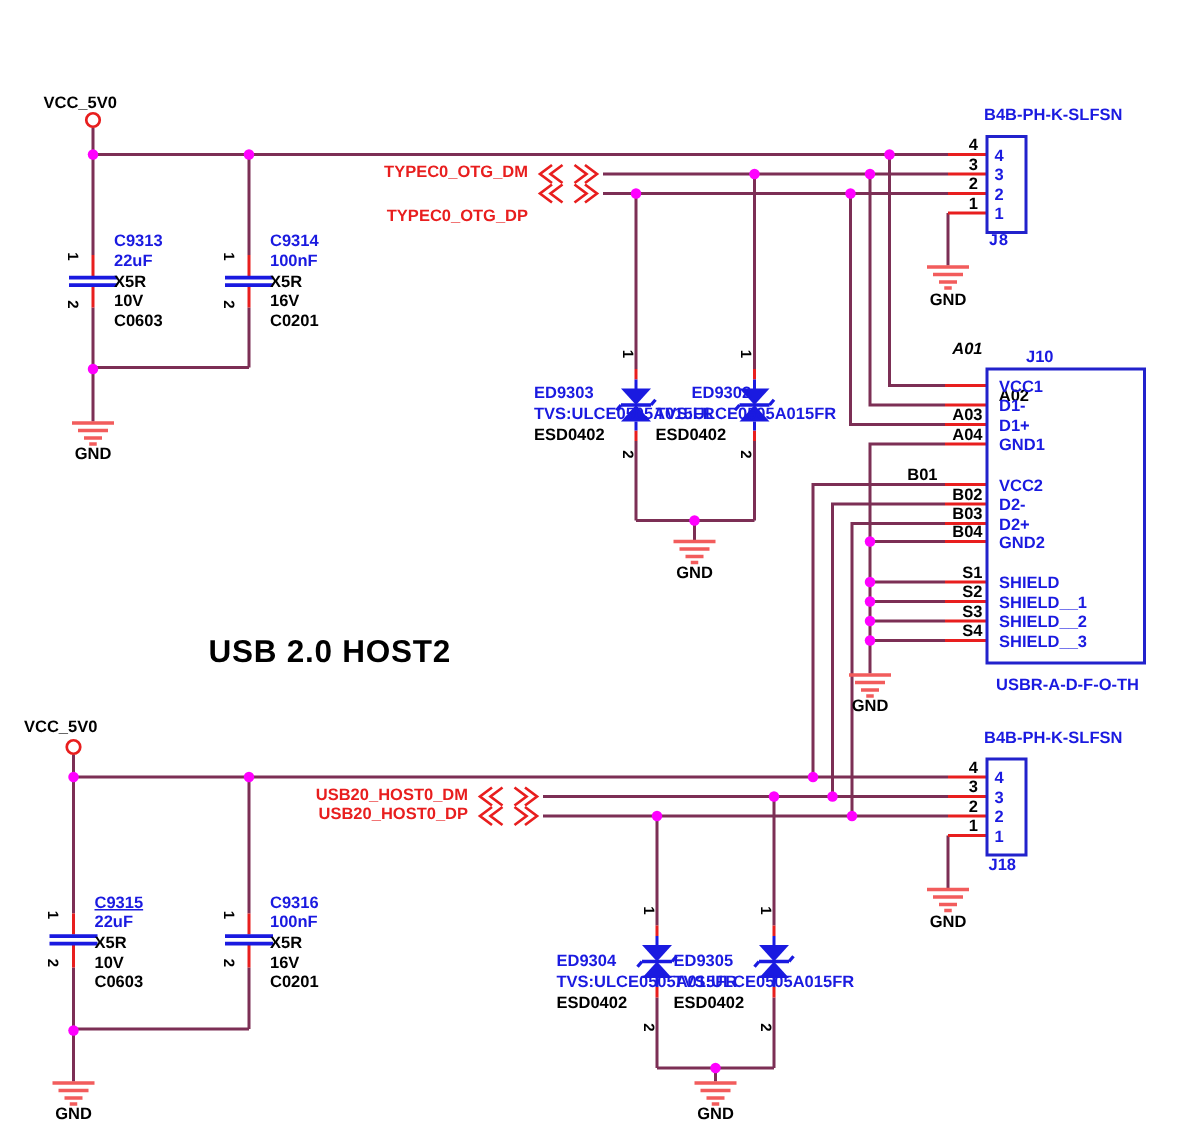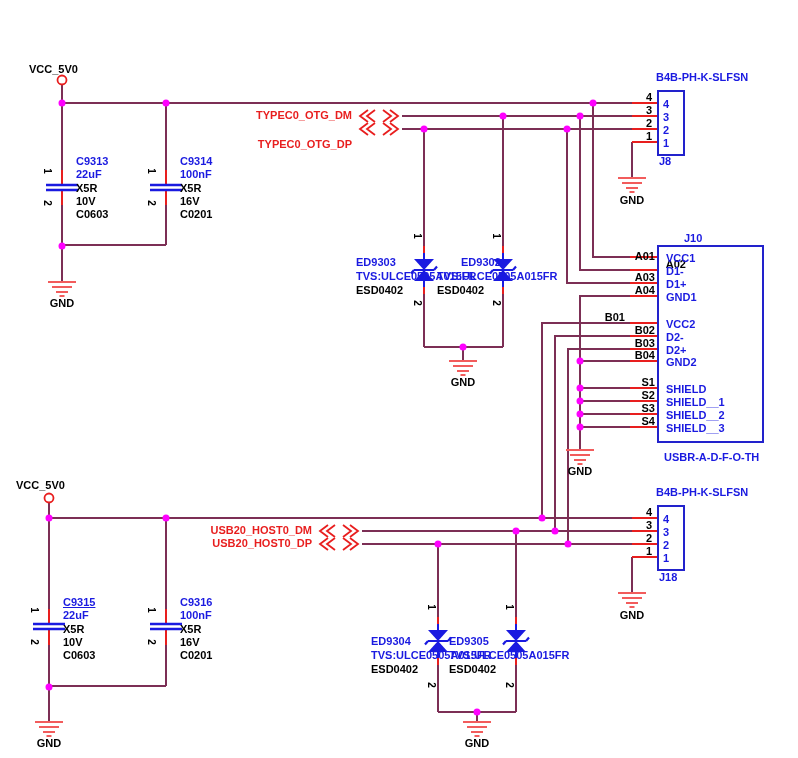--- a/index.html
+++ b/index.html
@@ -175,20 +175,21 @@
         <circle cx="542" cy="518" r="3.5"></circle>
     <circle cx="516" cy="531" r="3.5"></circle>
         <circle cx="555" cy="531" r="3.5"></circle>
     <circle cx="438" cy="544" r="3.5"></circle>
         <circle cx="568" cy="544" r="3.5"></circle>
     <circle cx="49" cy="687" r="3.5"></circle>
         <circle cx="477" cy="712" r="3.5"></circle>
   </g>
 </svg>
 
+<div class="t ttl" style="left:139px;top:423px;">USB 2.0 HOST2</div>
 
 <div class="t" style="left:29px;top:63px;">VCC_5V0</div>
 <div class="t" style="left:16px;top:479px;">VCC_5V0</div>
 
 <div class="t red rgt" style="left:240px;top:109px;width:112px;">TYPEC0_OTG_DM</div>
 <div class="t red rgt" style="left:240px;top:138px;width:112px;">TYPEC0_OTG_DP</div>
 
 <div class="t red rgt" style="left:200px;top:524px;width:112px;">USB20_HOST0_DM</div>
 <div class="t red rgt" style="left:200px;top:537px;width:112px;">USB20_HOST0_DP</div>
 
@@ -242,21 +243,21 @@
 <div class="t rot" style="left:425px;top:601px;">1</div>
 <div class="t rot" style="left:425px;top:679px;">2</div>
 
 <div class="t blue" style="left:449px;top:635px;">ED9305</div>
 <div class="t blue" style="left:449px;top:649px;">TVS:ULCE0505A015FR</div>
 <div class="t" style="left:449px;top:663px;">ESD0402</div>
 <div class="t rot" style="left:503px;top:601px;">1</div>
 <div class="t rot" style="left:503px;top:679px;">2</div>
 
 <div class="t blue" style="left:656px;top:71px;">B4B-PH-K-SLFSN</div>
-<div class="t blue" style="left:659px;top:155px;">J8</div>
+<div class="t blue" style="left:659px;top:155px;font-family:Liberation Mono, monospace;">J8</div>
 <div class="t rgt" style="left:638px;top:91px;width:14px;">4</div>
 <div class="t rgt" style="left:638px;top:104px;width:14px;">3</div>
 <div class="t rgt" style="left:638px;top:117px;width:14px;">2</div>
 <div class="t rgt" style="left:638px;top:130px;width:14px;">1</div>
 <div class="t blue" style="left:663px;top:98px;">4</div>
 <div class="t blue" style="left:663px;top:111px;">3</div>
 <div class="t blue" style="left:663px;top:124px;">2</div>
 <div class="t blue" style="left:663px;top:137px;">1</div>
 
 <div class="t blue" style="left:656px;top:486px;">B4B-PH-K-SLFSN</div>
@@ -265,21 +266,21 @@
 <div class="t rgt" style="left:638px;top:519px;width:14px;">3</div>
 <div class="t rgt" style="left:638px;top:532px;width:14px;">2</div>
 <div class="t rgt" style="left:638px;top:545px;width:14px;">1</div>
 <div class="t blue" style="left:663px;top:513px;">4</div>
 <div class="t blue" style="left:663px;top:526px;">3</div>
 <div class="t blue" style="left:663px;top:539px;">2</div>
 <div class="t blue" style="left:663px;top:552px;">1</div>
 
 <div class="t blue" style="left:684px;top:232px;">J10</div>
 <div class="t blue" style="left:664px;top:451px;">USBR-A-D-F-O-TH</div>
-<div class="t rgt" style="left:610px;top:250px;width:45px;">A01</div>
+<div class="t rgt" style="left:610px;top:227px;width:45px;font-style:italic;">A01</div>
 <div class="t rgt" style="left:641px;top:258px;width:45px;">A02</div>
 <div class="t rgt" style="left:610px;top:271px;width:45px;">A03</div>
 <div class="t rgt" style="left:610px;top:284px;width:45px;">A04</div>
 <div class="t rgt" style="left:580px;top:311px;width:45px;">B01</div>
 <div class="t rgt" style="left:610px;top:324px;width:45px;">B02</div>
 <div class="t rgt" style="left:610px;top:337px;width:45px;">B03</div>
 <div class="t rgt" style="left:610px;top:349px;width:45px;">B04</div>
 <div class="t rgt" style="left:610px;top:376px;width:45px;">S1</div>
 <div class="t rgt" style="left:610px;top:389px;width:45px;">S2</div>
 <div class="t rgt" style="left:610px;top:402px;width:45px;">S3</div>

